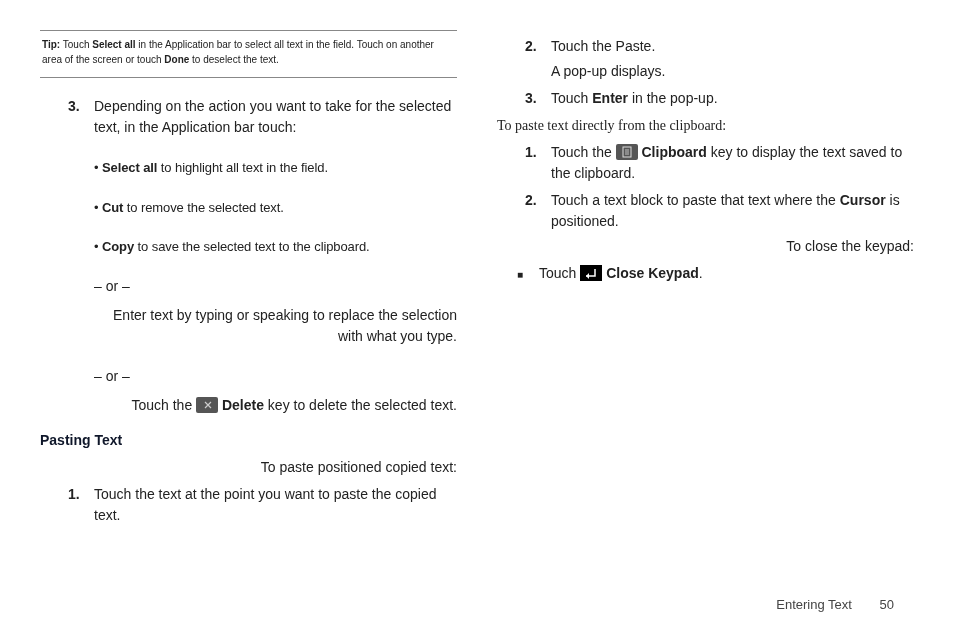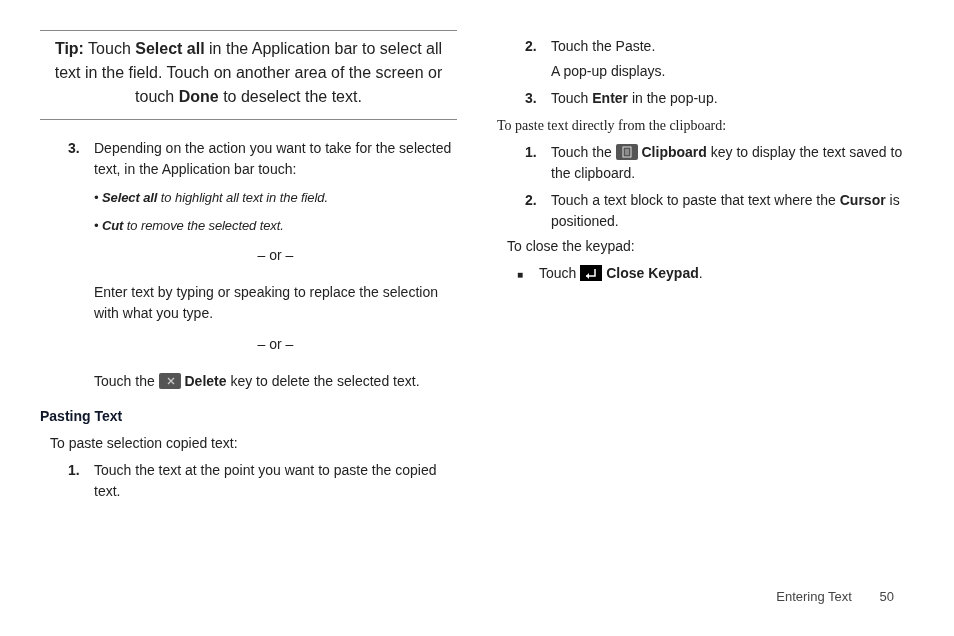--- a/index.html
+++ b/index.html
@@ -24,70 +24,69 @@
     font-size: 14px;
     line-height: 1.5;
   }
   .col-left { padding-right: 20px; }
   .col-right { padding-left: 20px; }
   .tip-box {
     border-top: 1px solid #888;
     border-bottom: 1px solid #888;
     padding: 6px 2px 10px 2px;
     margin-bottom: 18px;
-    font-size: 16px;
-    text-align: center;
+    font-size: 10px;
   }
   .tip-box .lead { font-weight: bold; }
   .tip-box b { font-weight: bold; }
   .ol-item {
     display: flex;
     margin: 6px 0 4px 28px;
   }
   .ol-num {
     font-weight: bold;
     width: 26px;
     flex-shrink: 0;
   }
   .ol-body { flex: 1; }
   .sub {
     margin-left: 54px;
-    margin-top: 16px;
+    margin-top: 8px;
     margin-bottom: 2px;
+    text-align: right;
   }
   .sub-bullet {
     margin-left: 54px;
-    margin-top: 8px;
+    margin-top: 20px;
     font-size: 13px;
-    font-style: italic;
   }
   .sub-bullet b { font-weight: bold; }
   .or {
     margin-left: 54px;
-    margin-top: 10px;
+    margin-top: 19px;
     margin-bottom: 4px;
-    text-align: center;
   }
   .heading-blue {
     color: #0f172a;
     font-weight: bold;
     font-size: 14px;
     margin: 14px 0 6px 0;
   }
   .heading-blue-italic {
     color: #2a4fd0;
     font-weight: bold;
     font-style: italic;
     font-size: 17px;
     margin: 14px 0 6px 0;
   }
   .intro {
     margin-left: 10px;
     margin-top: 4px;
     margin-bottom: 4px;
+    text-align: right;
   }
   .intro-no-indent {
     margin-left: 0;
     margin-top: 6px;
     margin-bottom: 4px;
     font-family: Liberation Serif, serif;
   }
   .square-item {
     display: flex;
     margin-left: 20px;
@@ -113,21 +112,21 @@
     position: relative;
   }
   .cursor-icon {
     display: inline-block;
     width: 16px;
     height: 16px;
     vertical-align: -3px;
   }
   .footer {
     position: absolute;
-    bottom: 32px;
+    bottom: 24px;
     right: 60px;
     font-size: 13px;
     color: #444;
   }
   .footer .pg { margin-left: 24px; }
   .condensed { font-size: 13px; letter-spacing: -0.1px; }
 </style>
 </head>
 <body>
 
@@ -139,37 +138,38 @@
       <span class="lead">Tip:</span><span> Touch </span><b>Select all</b><span> in the Application bar to select all text in the field. Touch on another area of the screen or touch </span><b>Done</b><span> to deselect the text.</span>
     </div>
 
     <div class="ol-item">
       <div class="ol-num">3.</div>
       <div class="ol-body">Depending on the action you want to take for the selected text, in the Application bar touch:</div>
     </div>
 
     <div class="sub-bullet condensed">• <b>Select all</b><span> to highlight all text in the field.</span></div>
     <div class="sub-bullet condensed">• <b>Cut</b><span> to remove the selected text.</span></div>
+    <div class="sub-bullet condensed">• <b>Copy</b><span> to save the selected text to the clipboard.</span></div>
 
     <div class="or">– or –</div>
     <div class="sub">Enter text by typing or speaking to replace the selection with what you type.</div>
     <div class="or">– or –</div>
     <div class="sub">
       <span>Touch the </span>
       <span class="key-icon">
         <svg width="22" height="16" viewBox="0 0 22 16">
             <path d="M6 3 L20 3 L20 13 L6 13 L2 8 Z" fill="#555"></path>
             <path d="M9 5 L15 11 M15 5 L9 11" stroke="#ccc" stroke-width="1.2"></path>
           </svg>
       </span>
       <b>Delete</b><span> key to delete the selected text.</span>
     </div>
 
     <div class="heading-blue">Pasting Text</div>
-    <div class="intro">To paste selection copied text:</div>
+    <div class="intro">To paste positioned copied text:</div>
 
     <div class="ol-item">
       <div class="ol-num">1.</div>
       <div class="ol-body">Touch the text at the point you want to paste the copied text.</div>
     </div>
 
   </div>
 
   <div class="col col-right">
 

